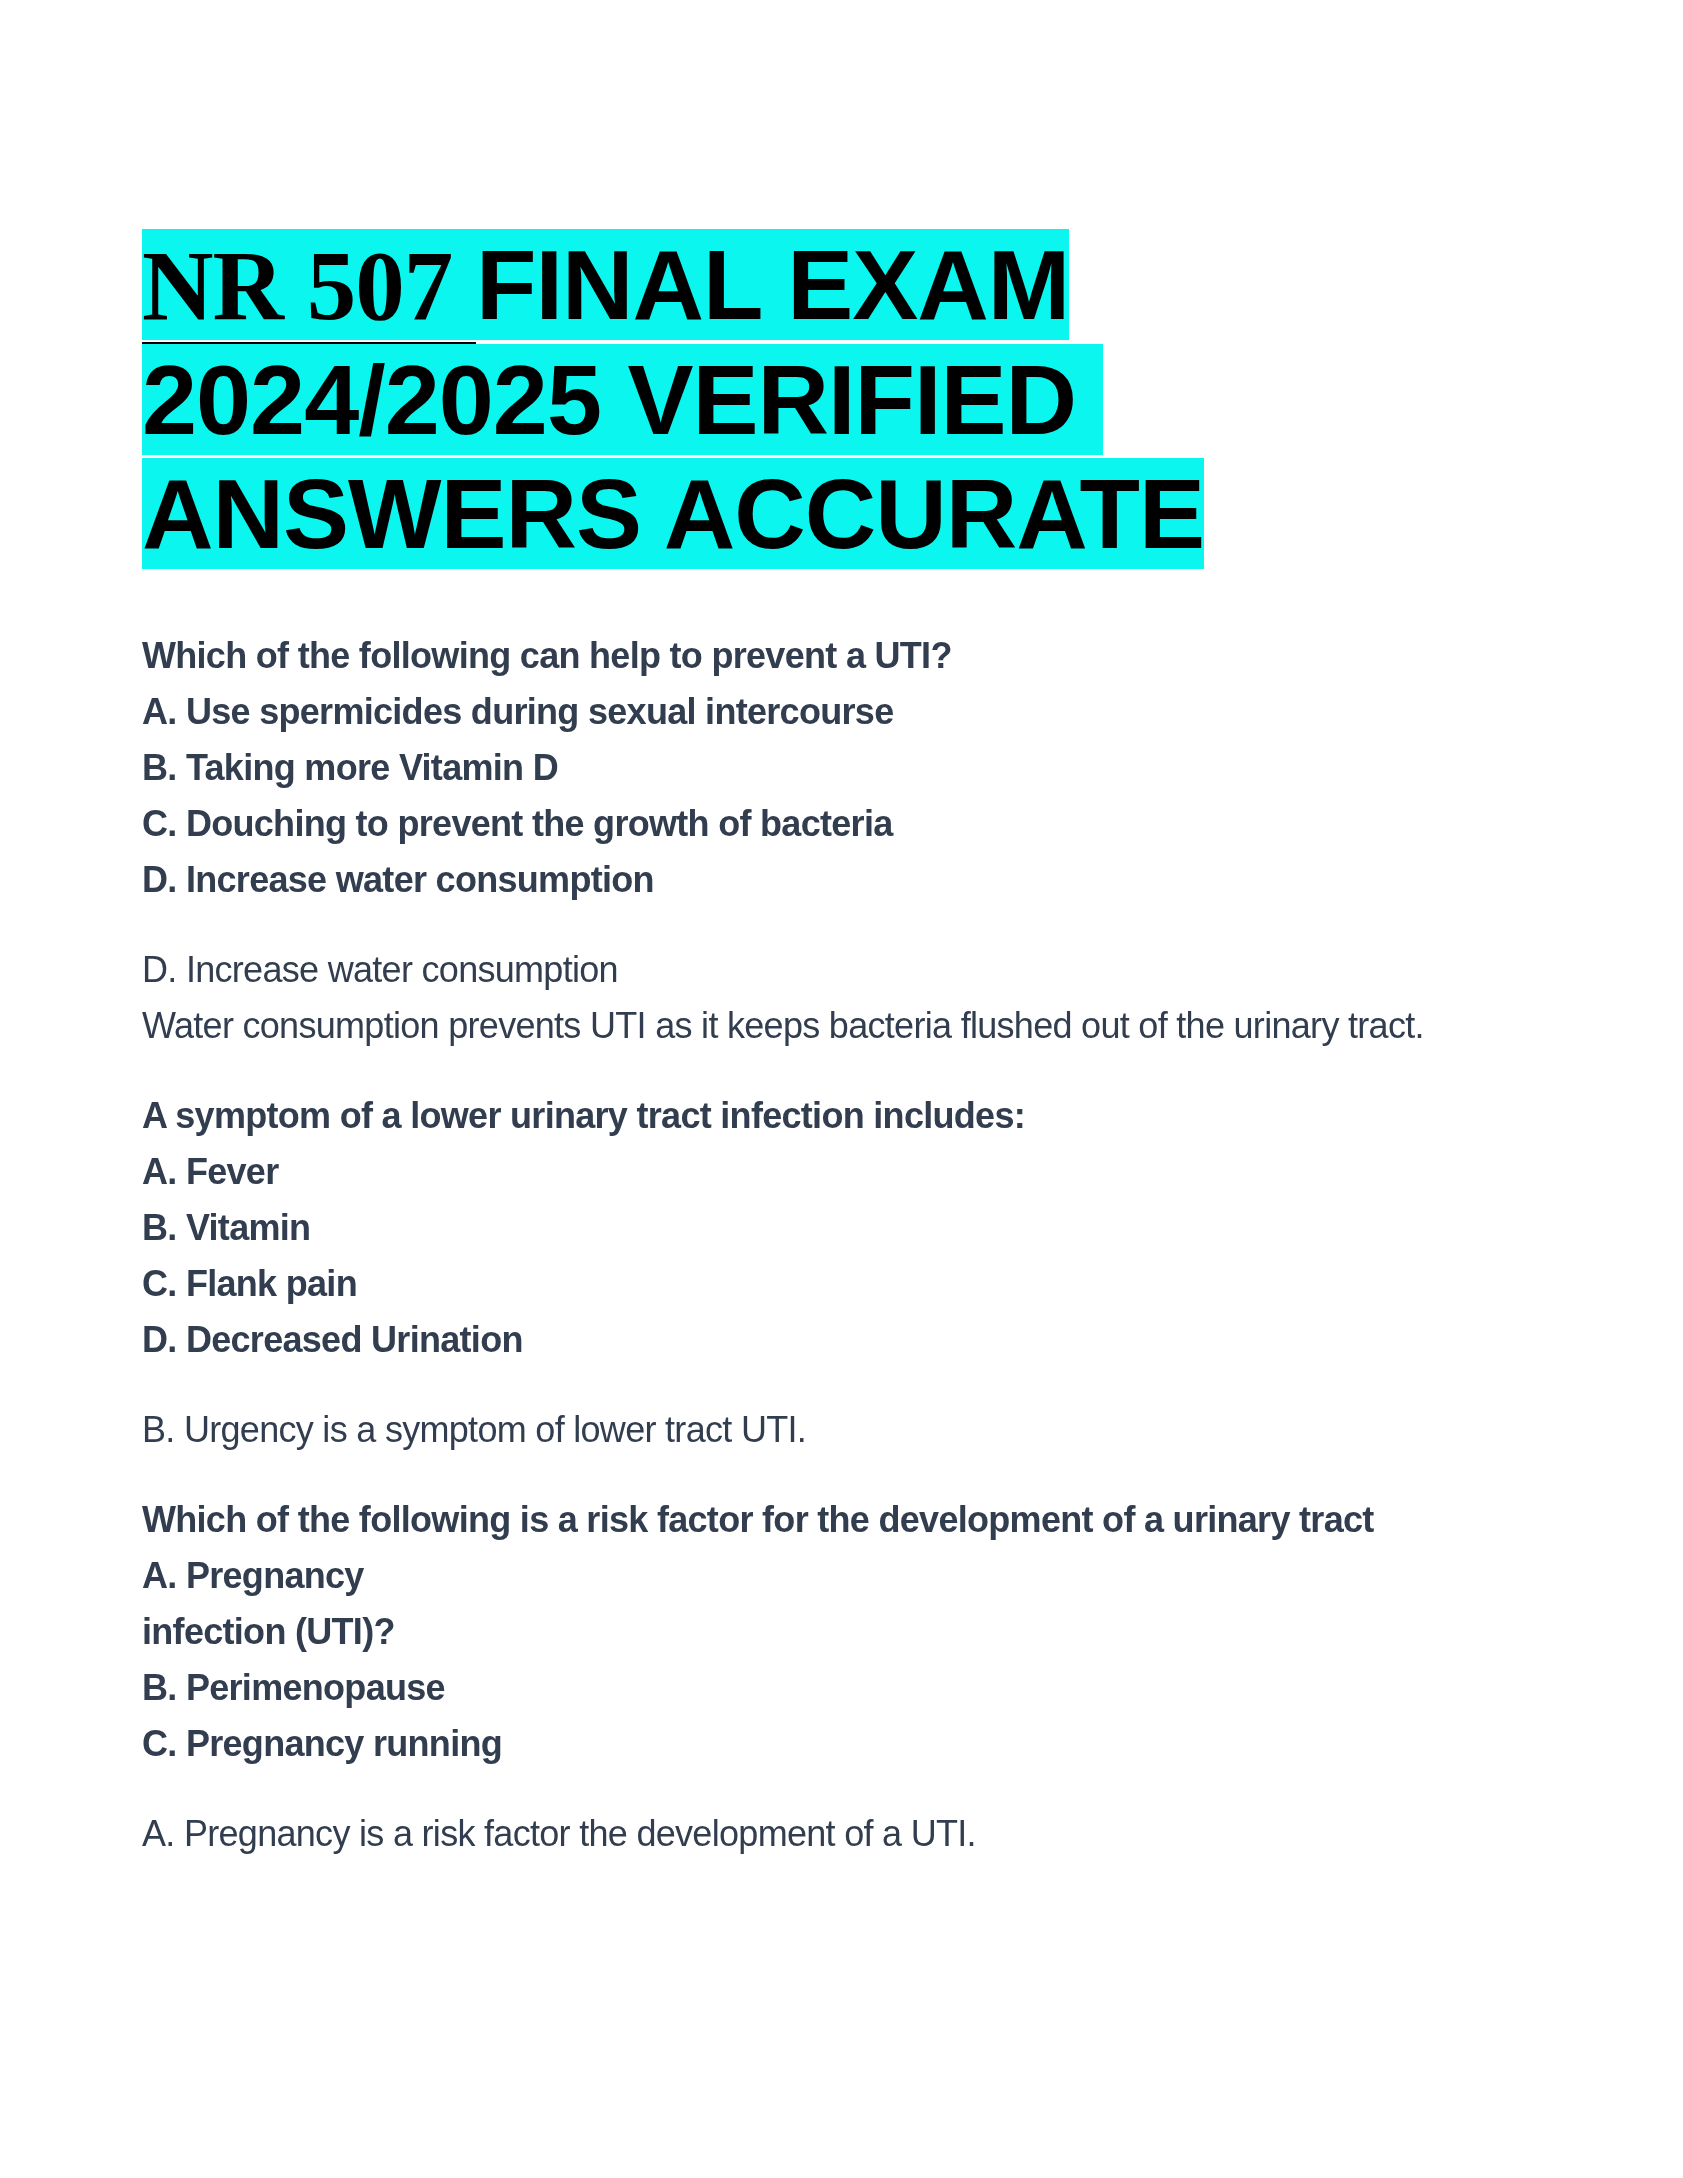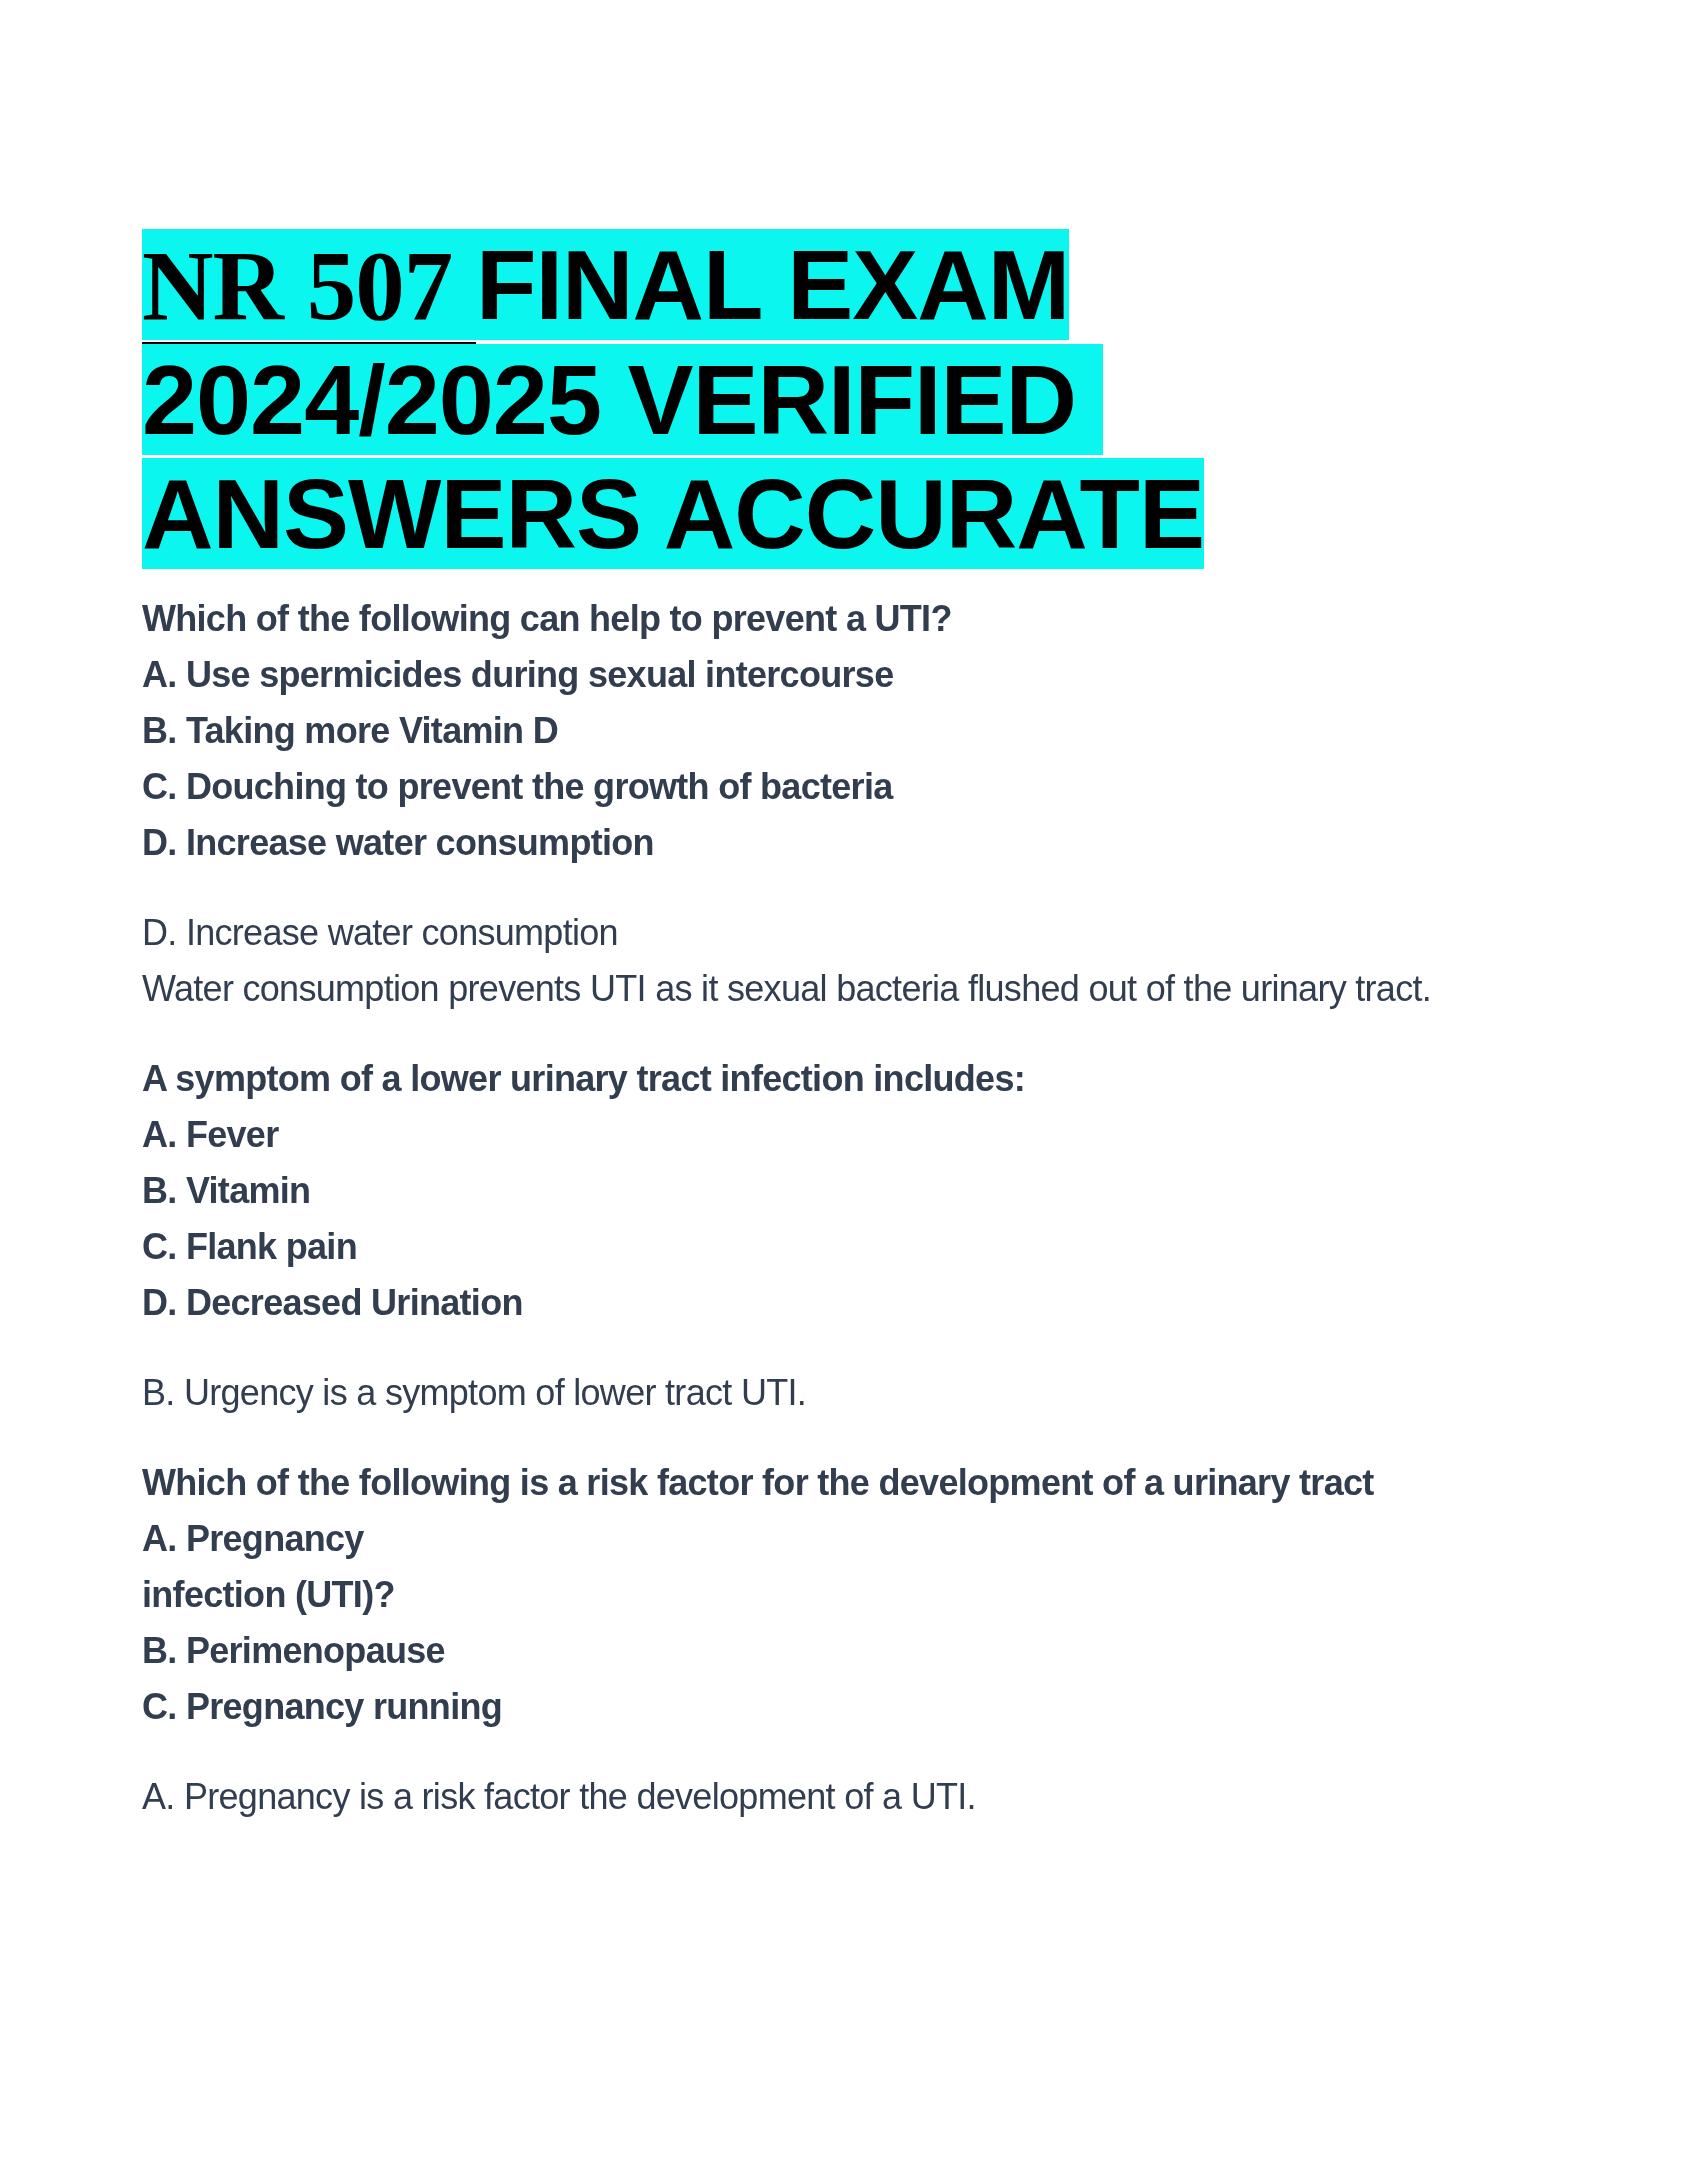--- a/index.html
+++ b/index.html
@@ -32,21 +32,21 @@
     background-color: #0af6ef;
   }
   .course {
     font-family: "Liberation Serif", serif;
     font-weight: 700;
     border-bottom: 9px solid #000000;
     padding-bottom: 2px;
   }
   
   main.doc-body {
-    margin-top: 20px;
+    margin-top: 57px;
   }
   .group {
     margin-bottom: 34px;
   }
   .line {
     font-family: "Liberation Sans", sans-serif;
     font-size: 36px;
     line-height: 56px;
     color: #323e4f;
     letter-spacing: -0.7px;
@@ -67,21 +67,21 @@
     <section class="group">
       <div class="line q">Which of the following can help to prevent a UTI?</div>
       <div class="line q">A. Use spermicides during sexual intercourse</div>
       <div class="line q">B. Taking more Vitamin D</div>
       <div class="line q">C. Douching to prevent the growth of bacteria</div>
       <div class="line q">D. Increase water consumption</div>
     </section>
 
     <section class="group">
       <div class="line a">D. Increase water consumption</div>
-      <div class="line a">Water consumption prevents UTI as it sexual bacteria flushed out of the urinary tract.</div>
+      <div class="line a">Water consumption prevents UTI as it keeps bacteria flushed out of the urinary tract.</div>
     </section>
 
     <section class="group">
       <div class="line q">A symptom of a lower urinary tract infection includes:</div>
       <div class="line q">A. Fever</div>
       <div class="line q">B. Vitamin</div>
       <div class="line q">C. Flank pain</div>
       <div class="line q">D. Decreased Urination</div>
     </section>
 

